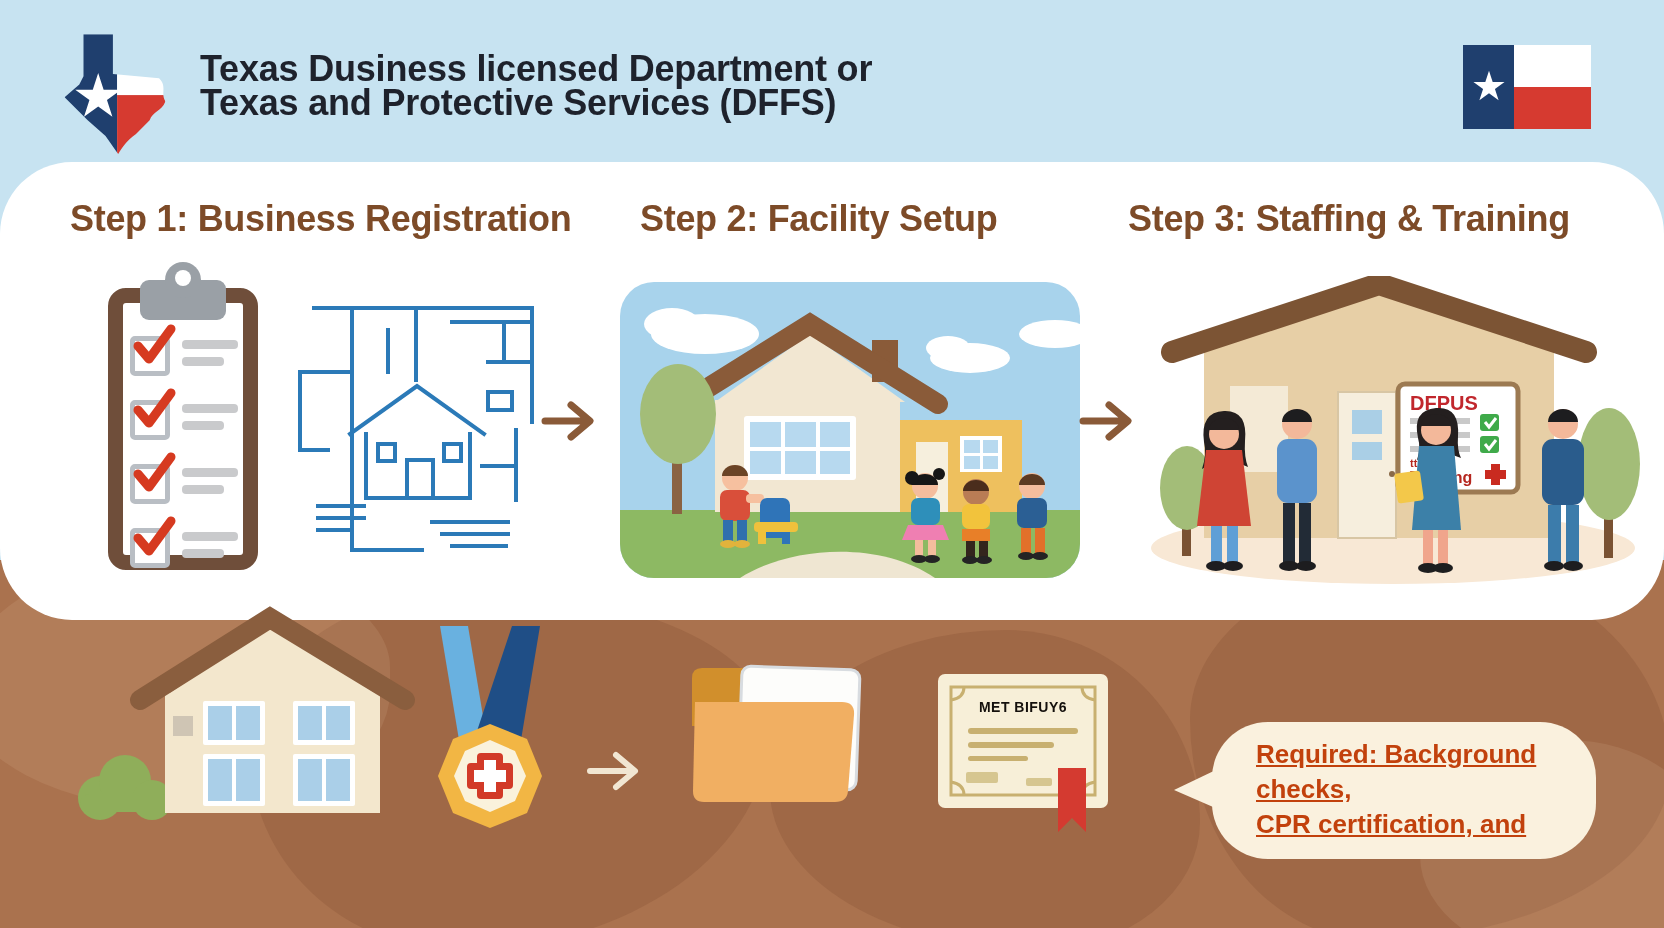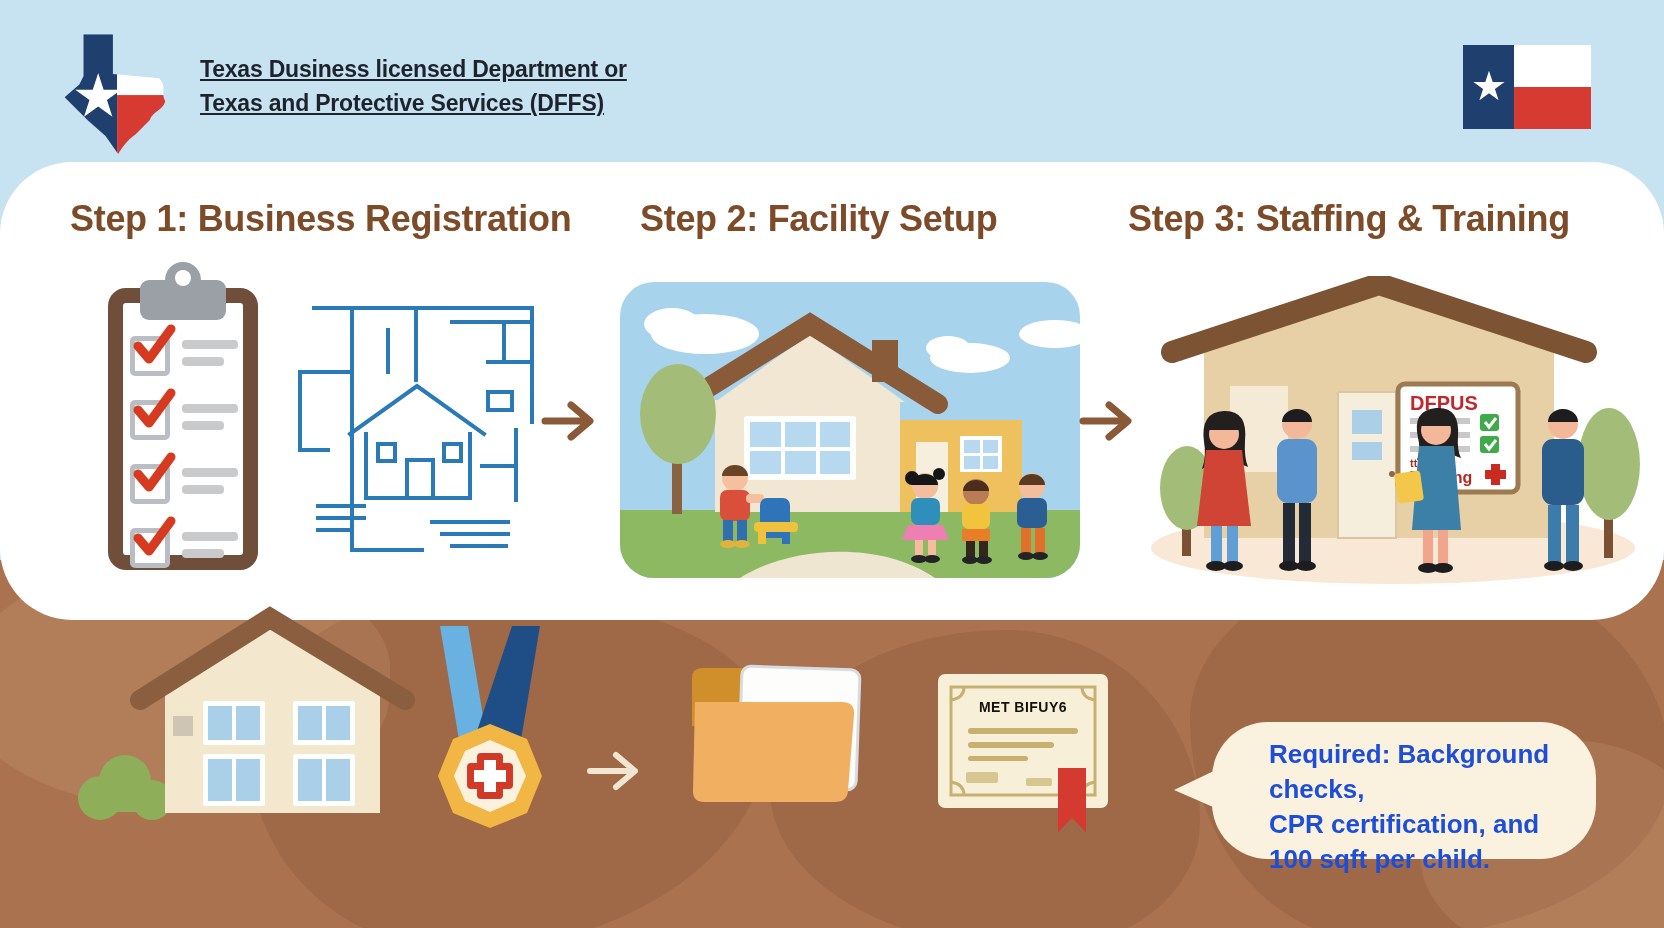--- a/index.html
+++ b/index.html
@@ -4,23 +4,22 @@
 <style>
   html,body{margin:0;padding:0;background:#555;}
   #stage{
     position:relative;width:1664px;height:928px;overflow:hidden;
     background:#c7e3f1;font-family:"Liberation Sans",sans-serif;
     -webkit-font-smoothing:antialiased;
   }
   .abs{position:absolute;}
   
   .header-title{
-    left:200px;top:52px;color:#1e222c;font-weight:700;font-size:23px;line-height:34px;
+    left:200px;top:52px;color:#1e222c;font-weight:700;font-size:36px;line-height:34px;
     letter-spacing:-0.2px;
-    text-decoration:underline;
   }
   .flag{left:1463px;top:45px;width:128px;height:84px;display:flex;}
   .flag .canton{width:51px;height:84px;background:#1f3f6e;position:relative;}
   .flag .fly{flex:1;display:flex;flex-direction:column;}
   .flag .fly .w{flex:1;background:#ffffff;}
   .flag .fly .r{flex:1;background:#d63a30;}
   
   .panel{left:0;top:162px;width:1664px;height:458px;background:#ffffff;border-radius:72px;}
   .step-title-top{color:#7d4b28;font-weight:700;font-size:36px;letter-spacing:-0.3px;white-space:nowrap;}
   
@@ -34,21 +33,21 @@
   .chk-mark{position:absolute;left:-4px;top:-12px;}
   .bar{position:absolute;background:#c9cacc;border-radius:4px;height:9px;}
   
   .bottom{left:0;top:560px;width:1664px;height:368px;background:#aa724e;overflow:hidden;}
   .blob{position:absolute;background:rgba(116,66,38,0.20);}
   .blob.light{background:rgba(240,205,175,0.12);}
   .step-title-bottom{color:#ffffff;font-weight:700;font-size:34px;letter-spacing:-0.3px;white-space:nowrap;}
   
   .bubble{left:1212px;top:722px;width:384px;height:137px;background:#faf1de;border-radius:56px;}
   .bubble-tail{left:1174px;top:768px;width:0;height:0;border-top:22px solid transparent;border-bottom:20px solid transparent;border-right:46px solid #faf1de;}
-  .bubble-text{position:absolute;left:57px;top:15px;color:#1d4ed8;font-weight:700;font-size:26px;line-height:35px;}
+  .bubble-text{position:absolute;left:44px;top:15px;color:#c2410c;font-weight:700;font-size:26px;line-height:35px;text-decoration:underline;}
   svg text{font-family:"Liberation Sans",sans-serif;}
 </style>
 </head>
 <body>
 
 <div id="stage">
 
   <svg class="abs" style="left:52px;top:30px" width="126" height="126" viewBox="0 0 120 120">
     <defs>
       <clipPath id="txclip">
@@ -393,17 +392,16 @@
     </g>
     <polygon points="120,96 148,96 148,160 134,146 120,160" fill="#d43a30"></polygon>
   </svg>
 
 
   <div class="abs bubble-tail"></div>
   <div class="abs bubble">
     <div class="bubble-text">
       <div>Required: Background checks,</div>
       <div>CPR certification, and</div>
-      <div>100 sqft per child.</div>
     </div>
   </div>
 
 </div>
 
 </body></html>

